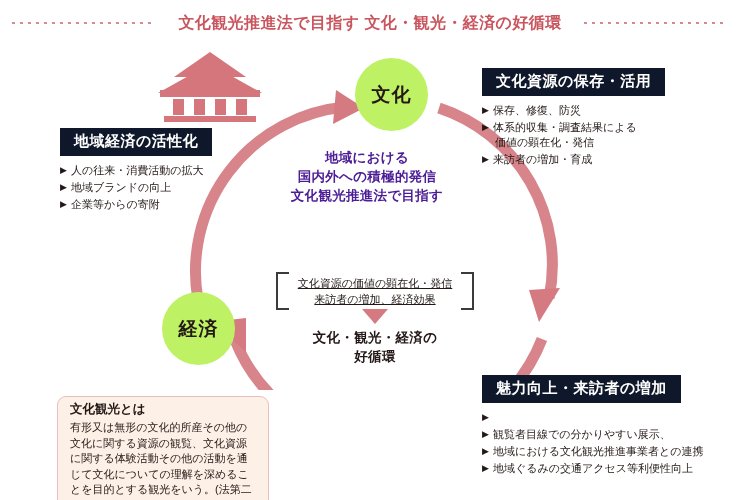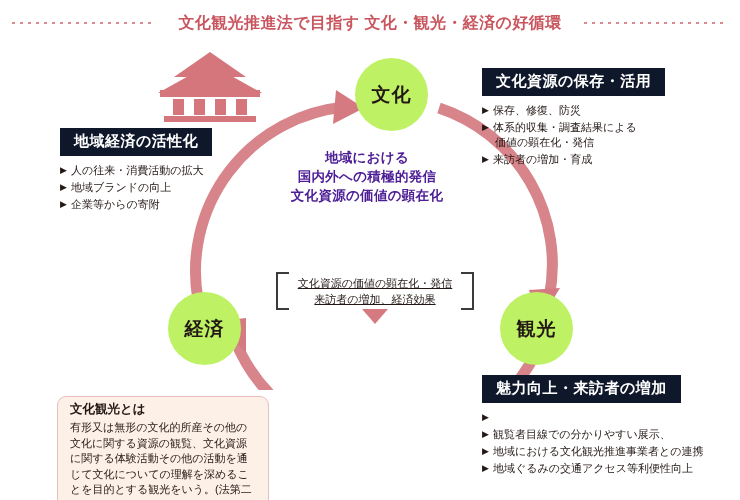--- a/index.html
+++ b/index.html
@@ -64,21 +64,21 @@
   
   #cycle{position:absolute;left:150px;top:50px;width:440px;height:340px;}
   #cycle svg{position:absolute;left:0;top:0;}
 
   .node{
     position:absolute;border-radius:50%;background:#bef264;
     display:flex;align-items:center;justify-content:center;
     font-size:19px;font-weight:bold;color:#231815;letter-spacing:1px;
   }
   #node-culture{left:205px;top:8px;width:73px;height:73px;}
-  #node-economy{left:18px;top:242px;width:73px;height:73px;}
+  #node-economy{left:12px;top:242px;width:73px;height:73px;}
   #node-tourism{left:350px;top:242px;width:73px;height:73px;}
 
   .center-text{
     position:absolute;left:82px;top:98px;width:270px;
     text-align:center;font-size:13.5px;font-weight:bold;line-height:19px;
     color:#4c1d95;letter-spacing:.3px;
   }
 
   #building-icon{position:absolute;left:160px;top:148px;width:120px;height:72px;}
 
@@ -128,28 +128,25 @@
       <path d="M 392 289 A 165 165 0 0 1 85 290" fill="none" stroke="#d7858a" stroke-width="11" stroke-linecap="butt"></path>
       <polygon points="96,268 96,302 62,272" fill="#d47a80"></polygon>
     </svg>
 
     <div class="node" id="node-culture">
       <span>文化</span>
     </div>
     <div class="node" id="node-economy">
       <span>経済</span>
     </div>
-    <div class="node" id="node-tourism">
-      <span>観光</span>
-    </div>
 
     <div class="center-text">
       <div>地域における</div>
       <div>国内外への積極的発信</div>
-      <div>文化資源の価値の顕在化</div>
+      <div>文化観光推進法で目指す</div>
     </div>
 
     <svg id="building-icon" viewBox="0 0 120 72">
       <polygon points="60,2 96,27 24,27" fill="#d4767c"></polygon>
       <polygon points="60,14 112,43 8,43" fill="#d4767c"></polygon>
       <rect x="10" y="40" width="100" height="7" fill="#d4767c"></rect>
       <rect x="23" y="49" width="11" height="16" fill="#d4767c"></rect>
       <rect x="44" y="49" width="11" height="16" fill="#d4767c"></rect>
       <rect x="65" y="49" width="11" height="16" fill="#d4767c"></rect>
       <rect x="86" y="49" width="11" height="16" fill="#d4767c"></rect>
@@ -160,20 +157,24 @@
       <div class="brk l"></div>
       <div class="brk-text">
         <div>文化資源の価値の顕在化・発信</div>
         <div>来訪者の増加、経済効果</div>
       </div>
       <div class="brk r"></div>
     </div>
 
     <div id="down-tri"></div>
 
+    <div class="cycle-result">
+      <div>文化・観光・経済の</div>
+      <div>好循環</div>
+    </div>
   </div>
 
   <div class="panel" id="panel-preservation">
     <div class="panel-head">文化資源の保存・活用</div>
     <div class="bullets">
       <div class="bullet">
         <span class="tri">▶</span>
         <span>保存、修復、防災</span>
       </div>
       <div class="bullet">

